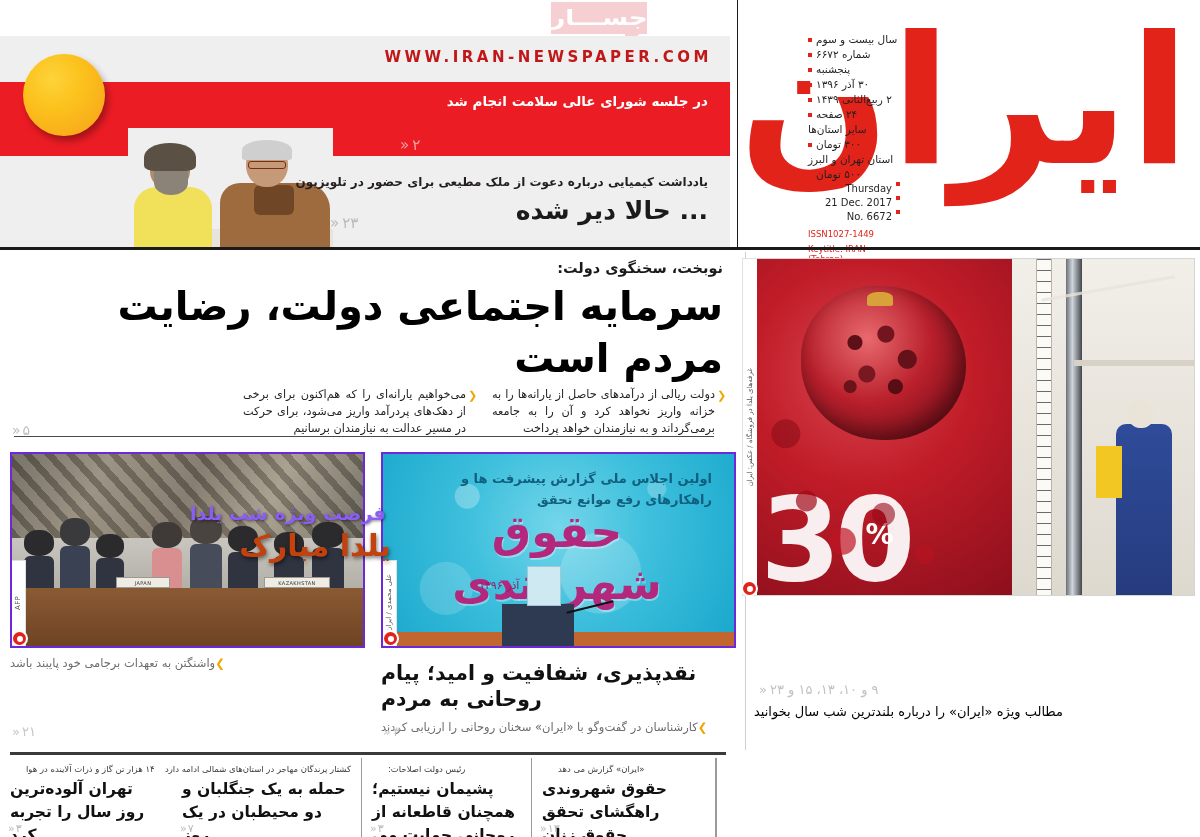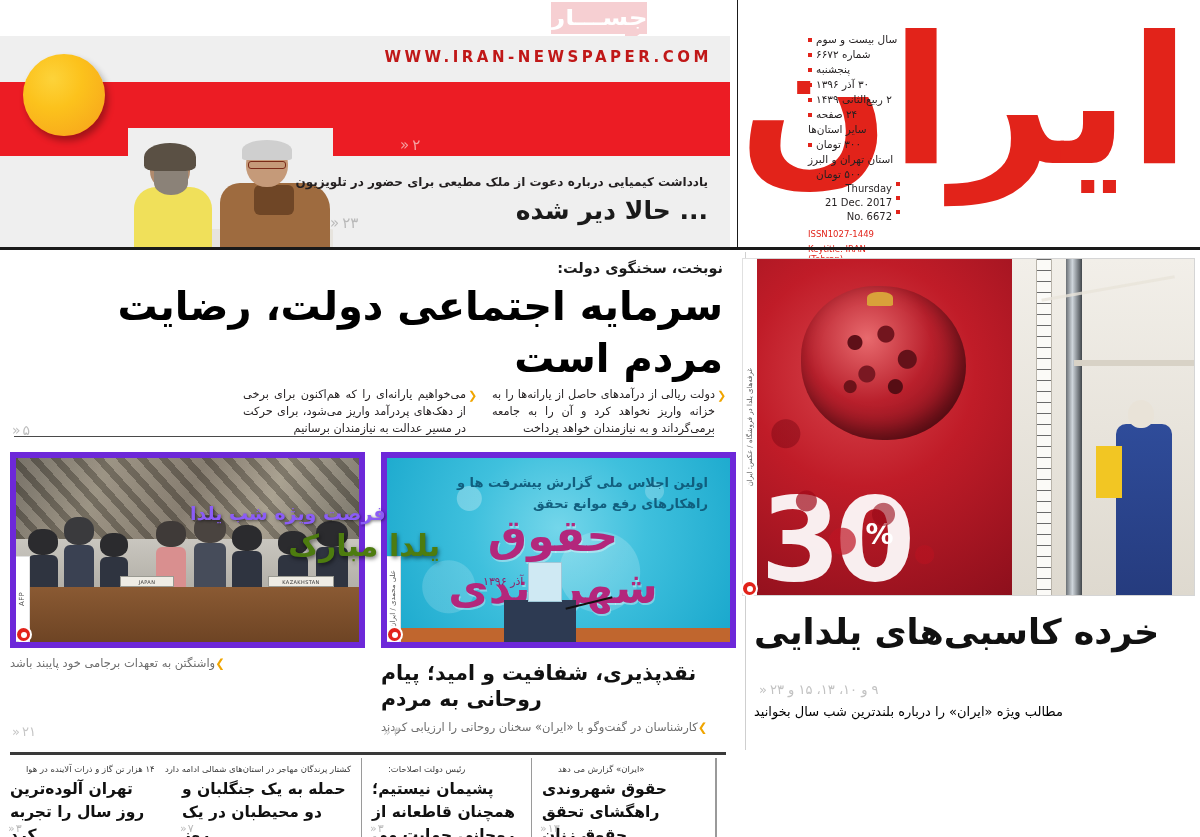--- a/index.html
+++ b/index.html
@@ -177,21 +177,21 @@
   }
   .lead-rule { position:absolute; left: 14px; top: 186px; width: 700px; height:1px; background:#4a4a4a; }
   .lead-pg { position:absolute; left: 12px; top: 172px; color:#bdbdbd; font-size: 14px;
      display:flex; align-items:center; gap:4px; direction: rtl; }
 
   
   .cards { position:absolute; left: 10px; top: 452px; width: 726px; height: 285px;
      display:flex; flex-direction: row-reverse; gap: 16px; }
   .card { width: 355px; position: relative; }
   .card .frame { width: 355px; height: 196px; position: relative; overflow: hidden;
-      border: 6px solid #6d28d9; }
+      border: 2px solid #6d28d9; }
   .card .cap-title { margin-top: 12px; font-size: 20.5px; font-weight: bold;
       color: #111; direction: rtl; text-align: left; line-height: 26px; }
   .card .cap-sub { margin-top: 8px; font-size: 11.5px; color:#6d6d6d;
       direction: rtl; text-align: left; position:relative; padding-left: 0; }
   .card .cap-sub .arw { color:#f0a500; margin-right: 3px; }
   .card .cap-pg { position:absolute; left: 2px; bottom: -2px; color:#c6c6c6;
       font-size: 13px; display:flex; align-items:center; gap:4px; }
   .credit {
     position:absolute; left: -1px; bottom: 0; width: 15px; height: 86px;
     background:#fff; border:1px solid #e0e0e0; border-left:none;
@@ -435,20 +435,21 @@
       </div>
       <div class="man m2">
         <div class="body"></div>
           <div class="scarf"></div>
           <div class="head"></div>
           <div class="glass"></div>
           <div class="hair"></div>
       </div>
     </div>
 
+    <div class="band-kicker">در جلسه شورای عالی سلامت انجام شد</div>
     <div class="band-page">
       <span>۲</span>
       <span class="chev">«</span>
     </div>
 
     <div class="gs-kicker">یادداشت کیمیایی درباره دعوت از ملک مطیعی برای حضور در تلویزیون</div>
     <div class="gs-title">... حالا دیر شده</div>
     <div class="gs-page">
       <span>۲۳</span>
       <span class="chev">«</span>
@@ -583,32 +584,31 @@
         </div>
       </div>
     </div>
     <div class="y-credit">
       <span>غرفه‌های یلدا در فروشگاه / عکس: ایران</span>
     </div>
     <div class="y-creditdot">
         <i></i>
       </div>
 
-    <div class="yalda-title">خرده کاسبی‌های یلدایی</div>
     <div class="yalda-sub">مطالب ویژه «ایران» را درباره بلندترین شب سال بخوانید</div>
     <div class="yalda-pg">
       <span>۹ و ۱۰، ۱۳، ۱۵ و ۲۳</span>
       <span class="chev">«</span>
     </div>
   </div>
 
   <div style="position:absolute; right:760px; top:502px; width:250px; color:#8b5cf6; font-size:19px;
               font-weight:bold; direction:rtl; text-align:left; text-shadow:1px 1px 3px rgba(0,0,0,.5);">فرصت ویژه شب یلدا</div>
-  <div style="position:absolute; right:760px; top:528px; width:250px; color:#4d7c0f; font-size:30px;
-              font-weight:bold; direction:rtl; text-align:right; text-shadow:1px 2px 4px rgba(0,0,0,.55);">یلدا مبارک</div>
+  <div style="position:absolute; right:760px; top:528px; width:250px; color:#c2410c; font-size:30px;
+              font-weight:bold; direction:rtl; text-align:center; text-shadow:1px 2px 4px rgba(0,0,0,.55);">یلدا مبارک</div>
 
   <div class="bot-rule"></div>
   <div class="teasers">
 
     <div class="teaser t-w1">
       <div class="tk">۱۴ هزار تن گاز و ذرات آلاینده در هوا</div>
       <div class="tt">تهران آلوده‌ترین روز سال را تجربه کرد</div>
       <div class="tp">
         <span>۳</span>
         <span class="chev">«</span>

